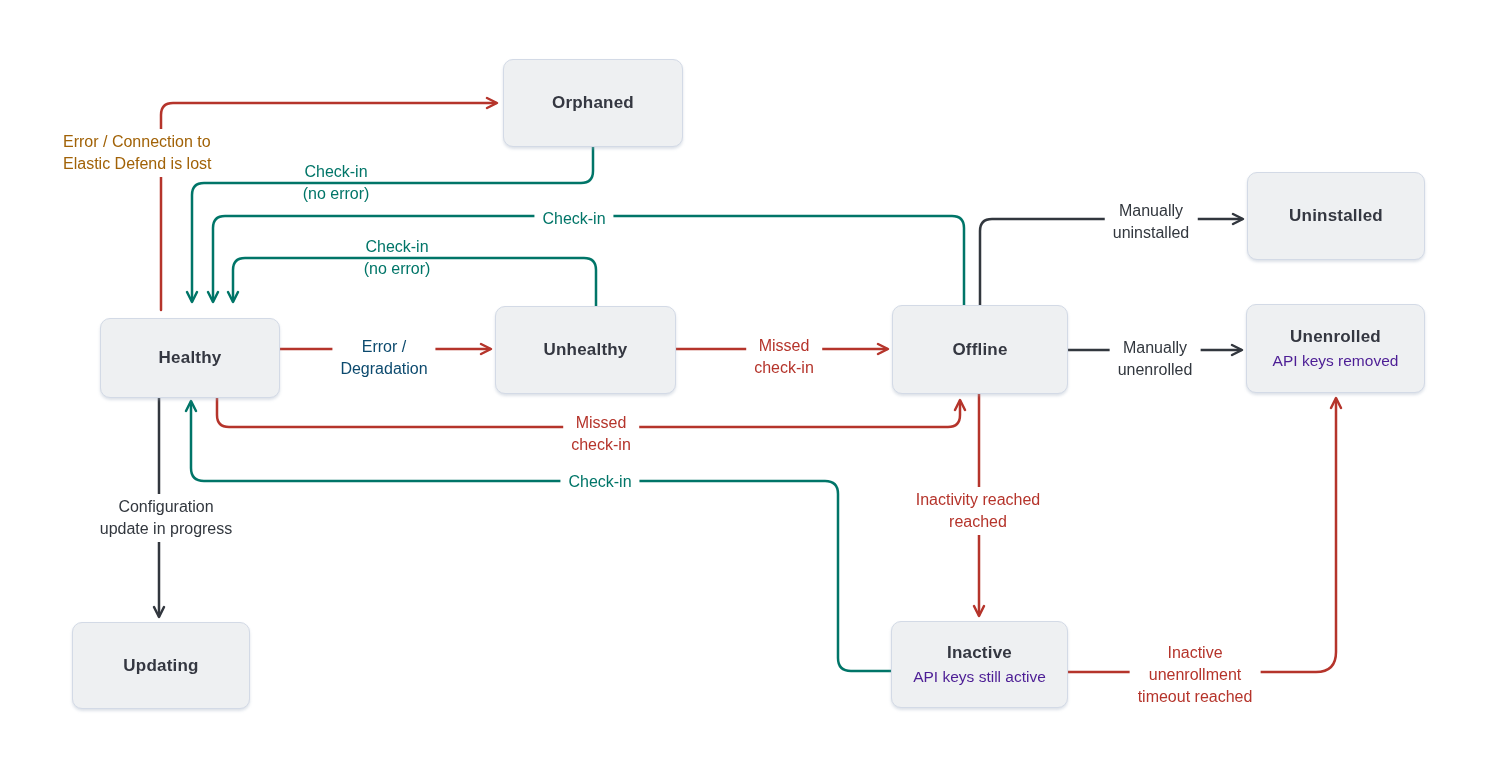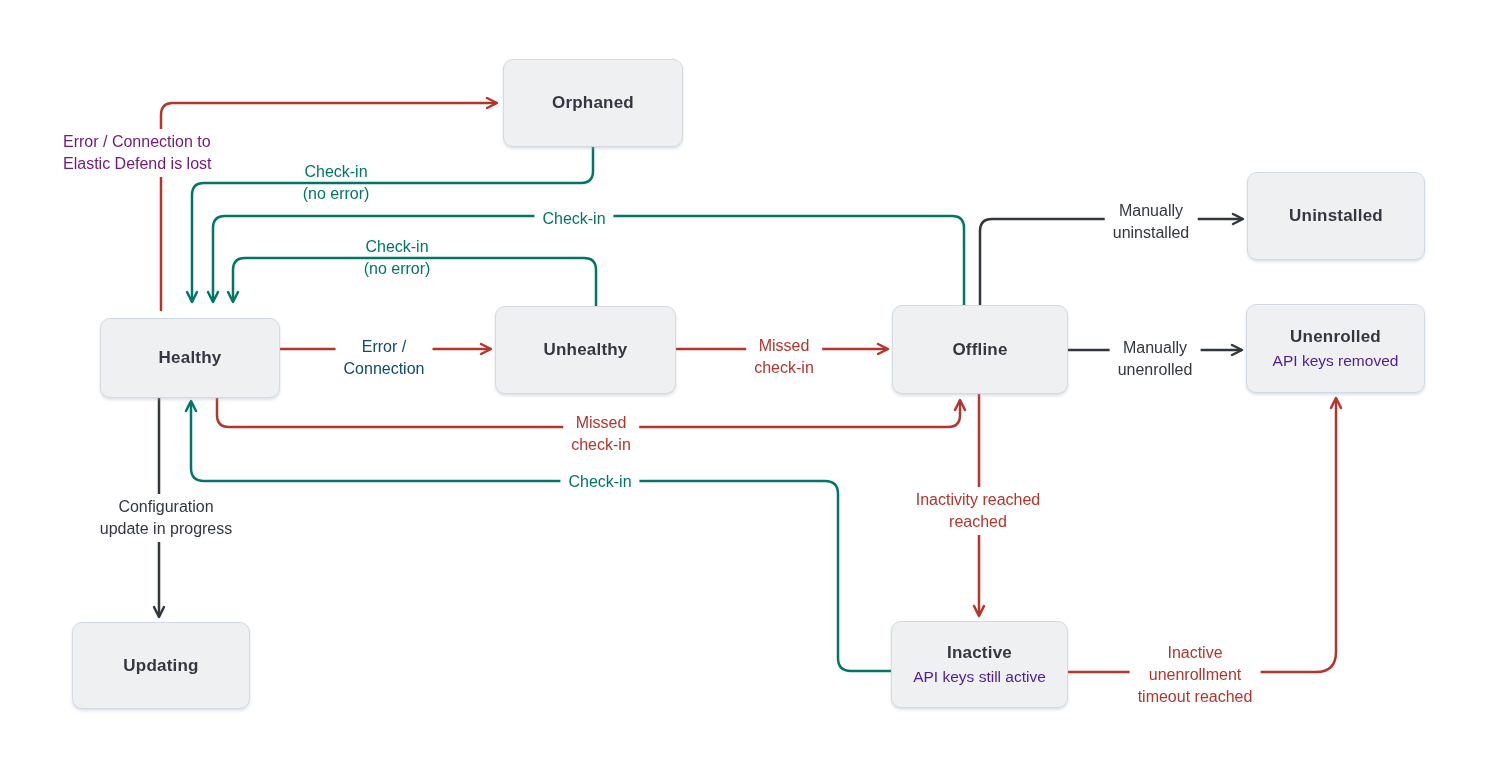--- a/index.html
+++ b/index.html
@@ -92,38 +92,38 @@
       </div>
       <div class="node" style="left: 72px; top: 622px; width: 178px; height: 87px;">
         <div class="title">Updating</div>
       </div>
       <div class="node" style="left: 891px; top: 621px; width: 177px; height: 87px;">
         <div class="title">Inactive</div>
         <div class="subtitle">API keys still active</div>
       </div>
     </div>
   <div id="labels-layer">
-      <div class="edge-label bg left-align" style="left: 55px; top: 129px; color: #701a75;">
+      <div class="edge-label bg left-align" style="left: 55px; top: 129px; color: #a16207;">
         <div>Error / Connection to</div>
         <div>Elastic Defend is lost</div>
       </div>
       <div class="edge-label centered" style="left: 336px; top: 161px; color: rgb(0, 117, 104);">
         <div>Check-in</div>
         <div>(no error)</div>
       </div>
       <div class="edge-label bg centered" style="left: 574px; top: 206px; color: rgb(0, 117, 104);">
         <div>Check-in</div>
       </div>
       <div class="edge-label centered" style="left: 397px; top: 236px; color: rgb(0, 117, 104);">
         <div>Check-in</div>
         <div>(no error)</div>
       </div>
       <div class="edge-label bg centered" style="left: 384px; top: 334px; color: #0c4a6e;">
         <div>Error /</div>
-        <div>Connection</div>
+        <div>Degradation</div>
       </div>
       <div class="edge-label bg centered" style="left: 784px; top: 333px; color: rgb(181, 52, 43);">
         <div>Missed</div>
         <div>check-in</div>
       </div>
       <div class="edge-label bg centered" style="left: 1151px; top: 198px; color: rgb(50, 55, 62);">
         <div>Manually</div>
         <div>uninstalled</div>
       </div>
       <div class="edge-label bg centered" style="left: 1155px; top: 335px; color: rgb(50, 55, 62);">

